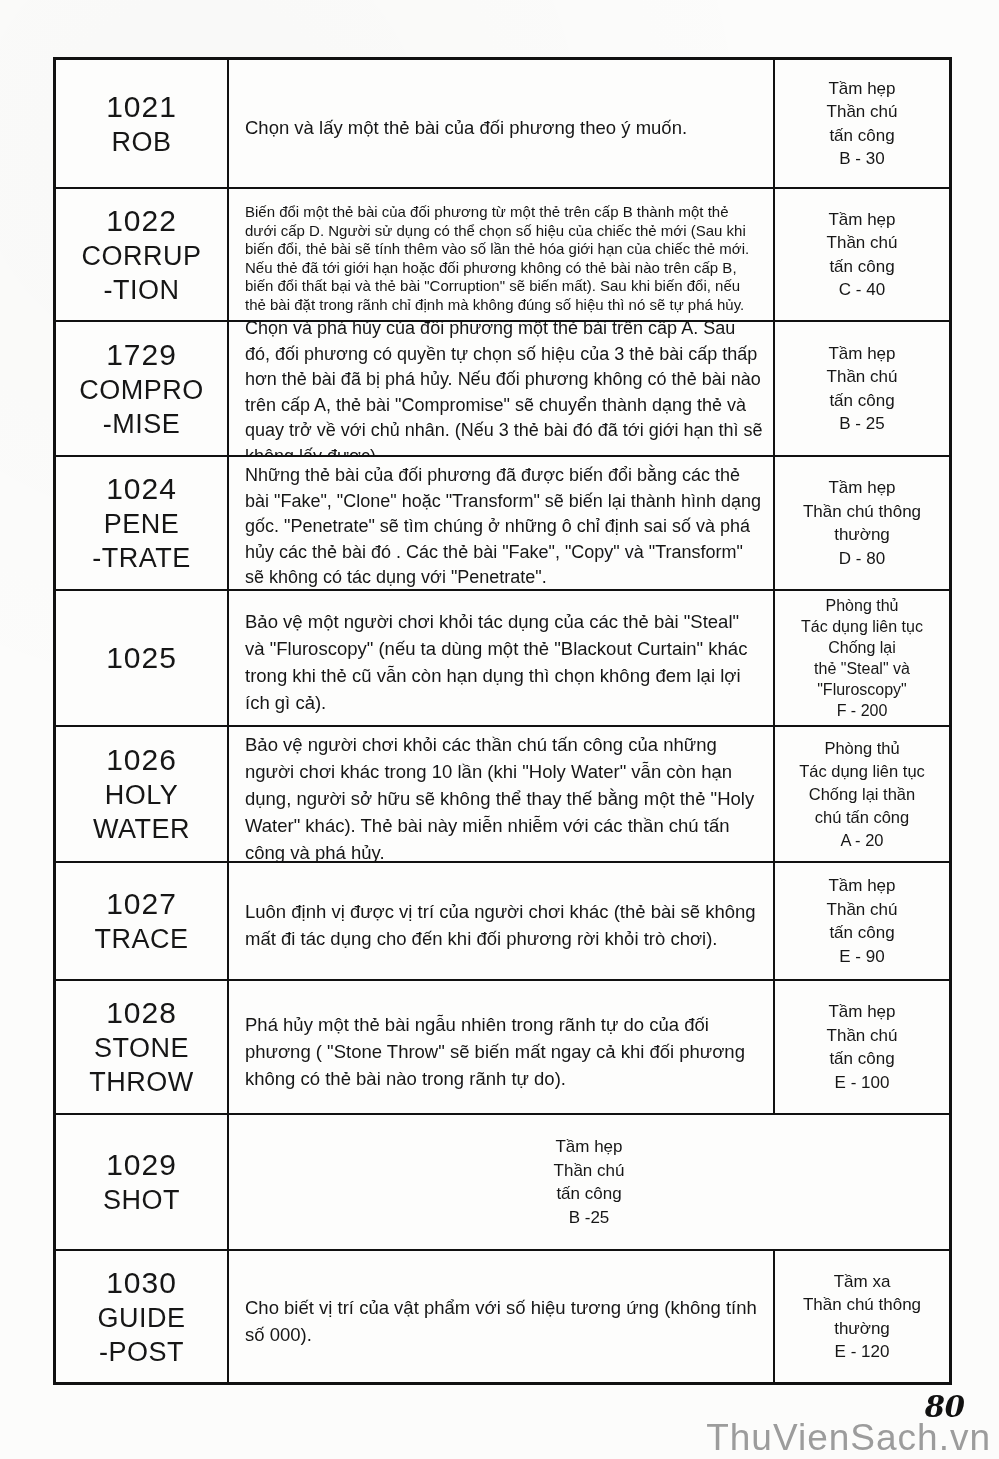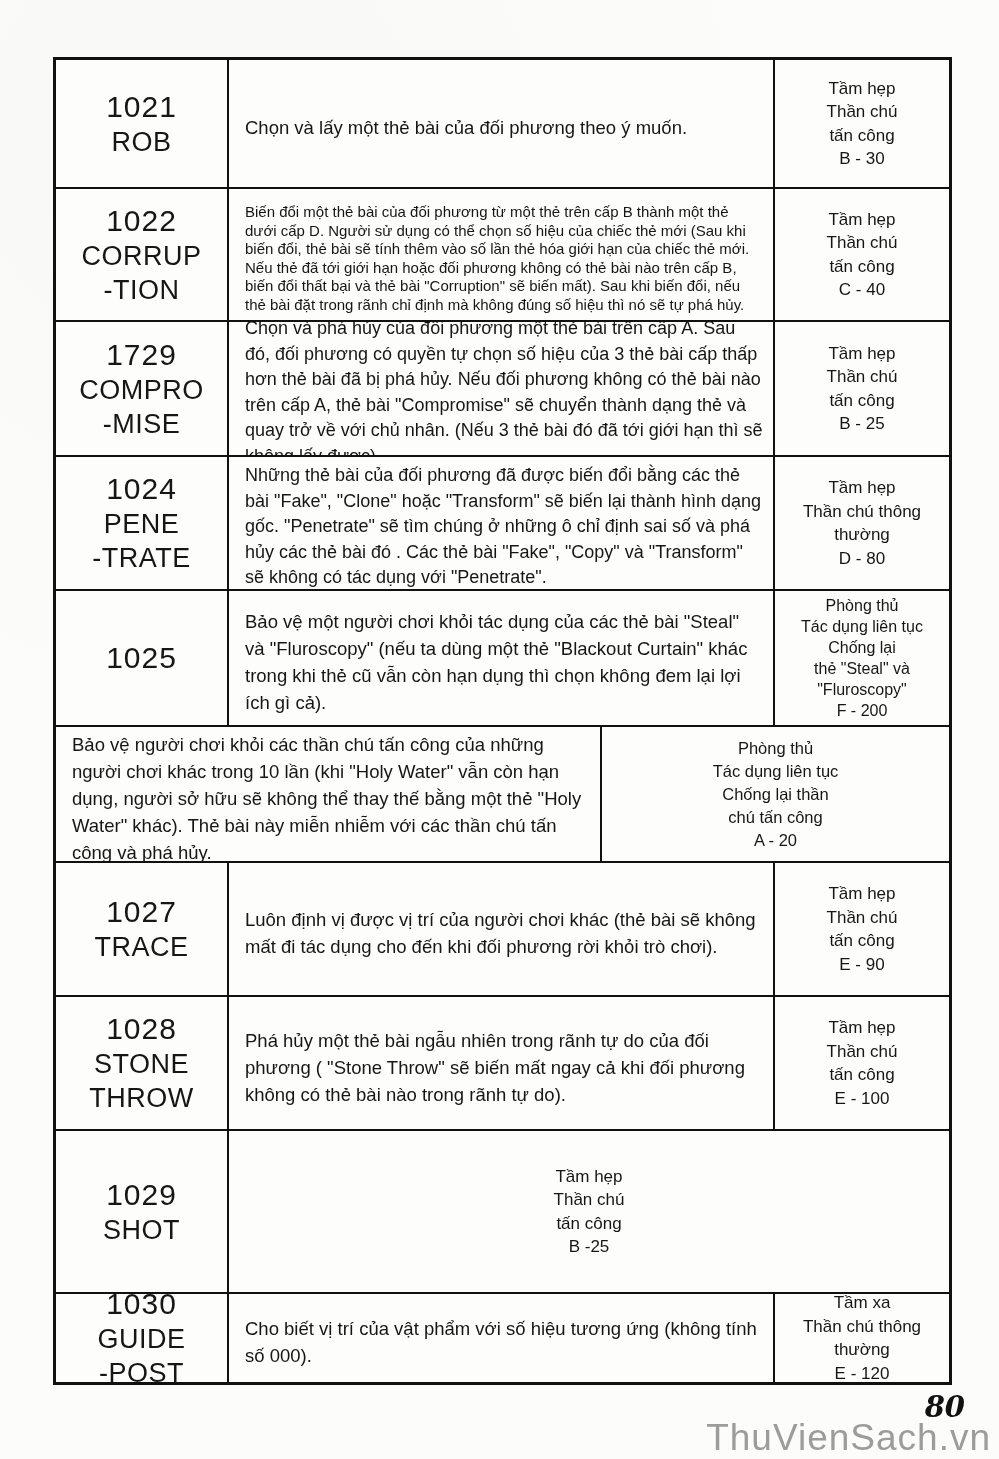--- a/index.html
+++ b/index.html
@@ -31,23 +31,23 @@
     border-bottom: 2px solid #111;
     overflow: hidden;
   }
   .row:last-child { border-bottom: none; flex: 1; }
   .row:nth-child(1)  { height: 129px; }
   .row:nth-child(2)  { height: 133px; }
   .row:nth-child(3)  { height: 135px; }
   .row:nth-child(4)  { height: 134px; }
   .row:nth-child(5)  { height: 136px; }
   .row:nth-child(6)  { height: 136px; }
-  .row:nth-child(7)  { height: 134px; }
+  .row:nth-child(7)  { height: 118px; }
   .row:nth-child(8)  { height: 134px; }
-  .row:nth-child(9)  { height: 163px; }
+  .row:nth-child(9)  { height: 136px; }
   .cell { overflow: hidden; }
   .name-cell {
     width: 173px;
     border-right: 2px solid #111;
     display: flex;
     flex-direction: column;
     align-items: center;
     justify-content: center;
     text-align: center;
     flex-shrink: 0;
@@ -200,20 +200,25 @@
         <div class="attrs">Phòng thủ
 Tác dụng liên tục
 Chống lại
 thẻ "Steal" và
 "Fluroscopy"
 F - 200</div>
       </div>
     </div>
 
     <div class="row">
+      <div class="cell name-cell">
+        <div class="card-number">1026</div>
+        <div class="card-name">HOLY
+WATER</div>
+      </div>
       <div class="cell desc-cell">
         <div class="desc">Bảo vệ người chơi khỏi các thần chú tấn công của những người chơi khác trong 10 lần (khi "Holy Water" vẫn còn hạn dụng, người sở hữu sẽ không thể thay thế bằng một thẻ "Holy Water" khác). Thẻ bài này miễn nhiễm với các thần chú tấn công và phá hủy.</div>
       </div>
       <div class="cell attr-cell">
         <div class="attrs">Phòng thủ
 Tác dụng liên tục
 Chống lại thần
 chú tấn công
 A - 20</div>
       </div>

